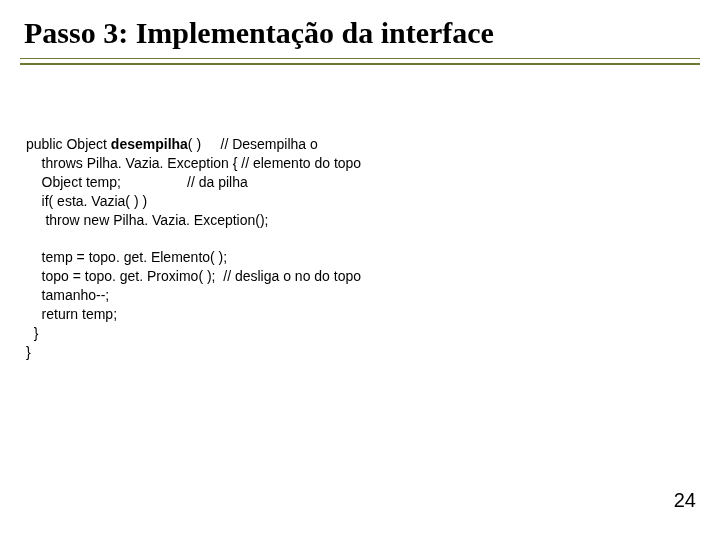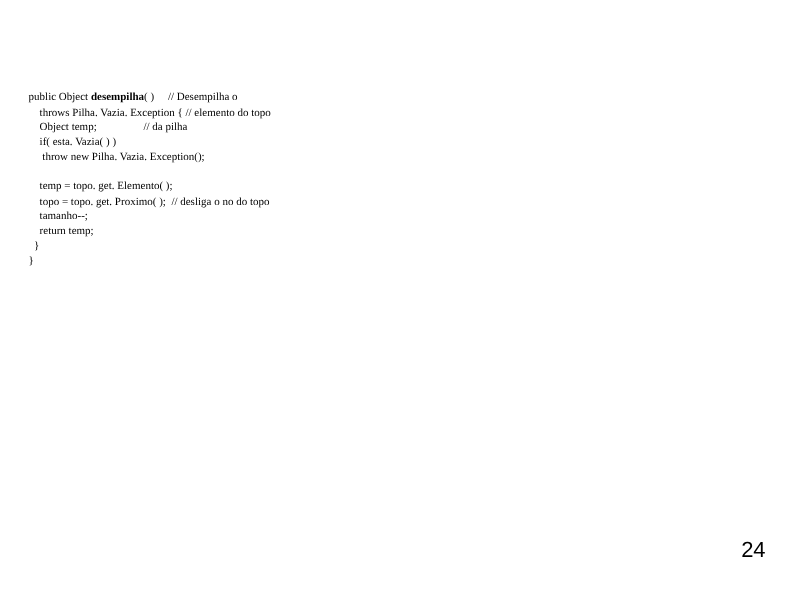--- a/index.html
+++ b/index.html
@@ -29,22 +29,22 @@
       padding-bottom: 2px;
     }
     .title {
       font-size: 30px;
       font-weight: bold;
       color: #000;
       margin: 0;
       padding: 4px 0 6px 4px;
     }
     .code-block {
-      font-family: Liberation Serif, serif;
-      font-size: 10px;
+      font-family: Liberation Sans, sans-serif;
+      font-size: 14px;
       line-height: 1.35;
       white-space: pre;
       color: #000;
       margin-top: 70px;
       margin-left: 6px;
     }
     .code-block b {
       font-weight: bold;
     }
     .page-num {
@@ -53,20 +53,25 @@
       right: 24px;
       font-family: Arial, sans-serif;
       font-size: 20px;
       color: #000;
     }
   </style>
 </head>
 <body>
 
 <div class="slide">
+  <div class="title-wrap">
+    <div class="title-inner">
+      <h1 class="title">Passo 3:  Implementação da interface</h1>
+    </div>
+  </div>
 
   <div class="code-block"><span>public Object </span><b>desempilha</b><span>( )     // Desempilha o</span>
 <span>    throws Pilha. Vazia. Exception { // elemento do topo</span>
 <span>    Object temp;                 // da pilha</span>
 <span>    if( esta. Vazia( ) )</span>
 <span>     throw new Pilha. Vazia. Exception();</span>
 <span></span>
 <span>    temp = topo. get. Elemento( );</span>
 <span>    topo = topo. get. Proximo( );  // desliga o no do topo</span>
 <span>    tamanho--;</span>

